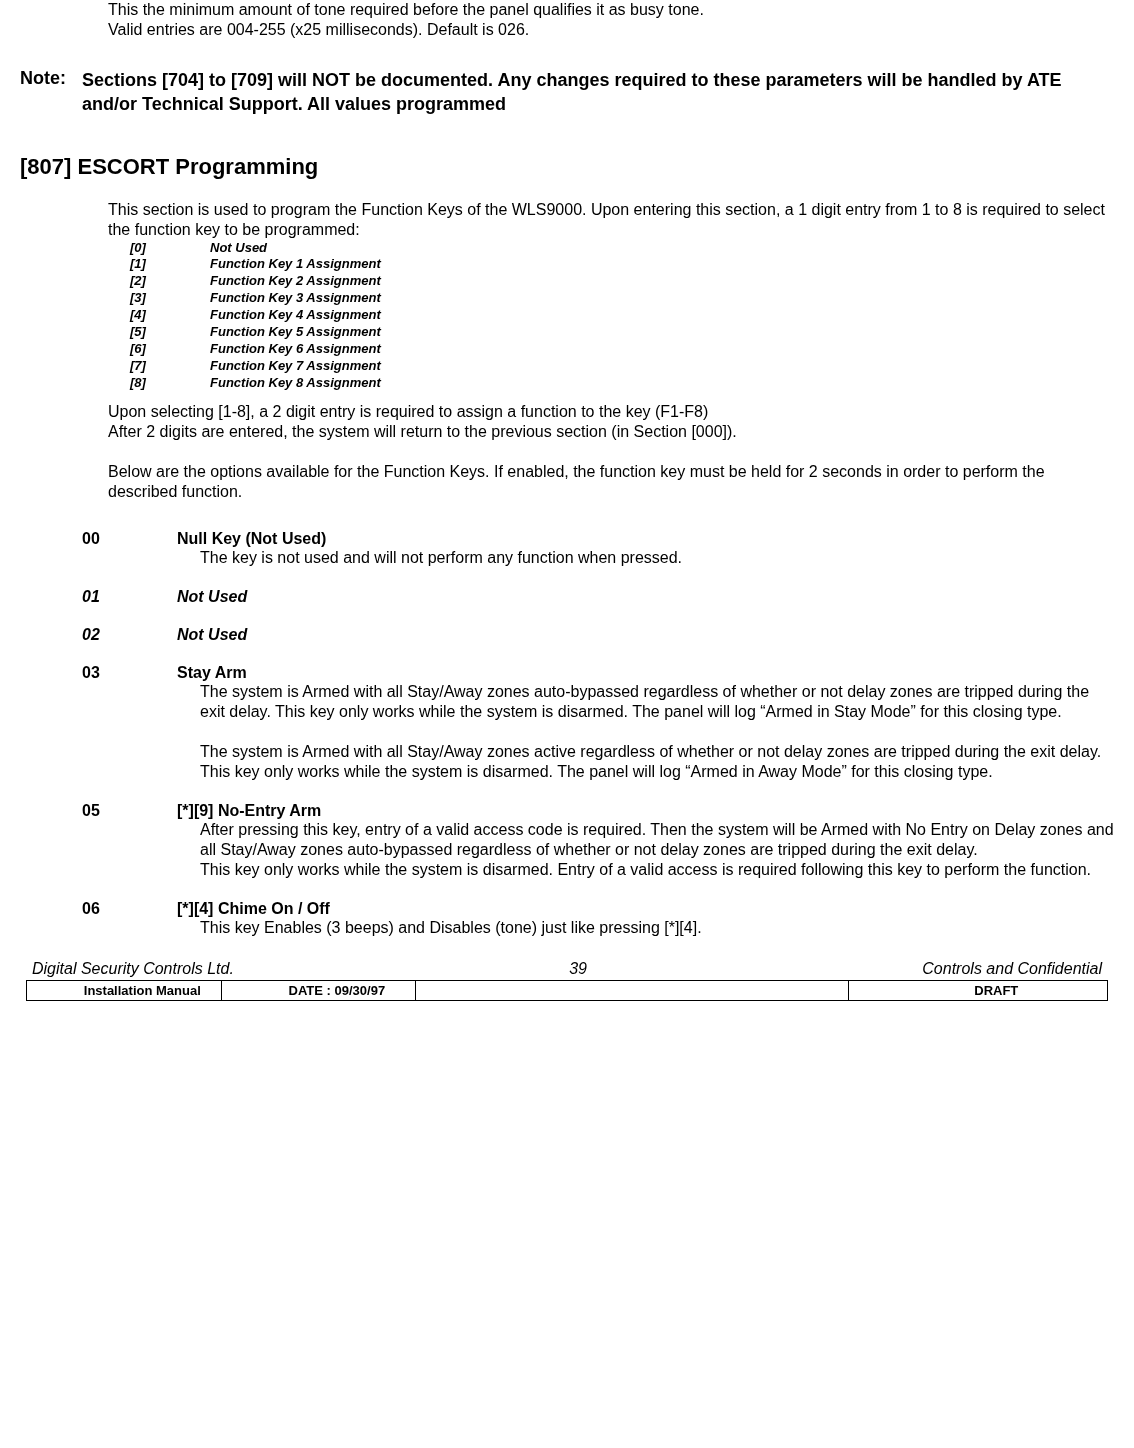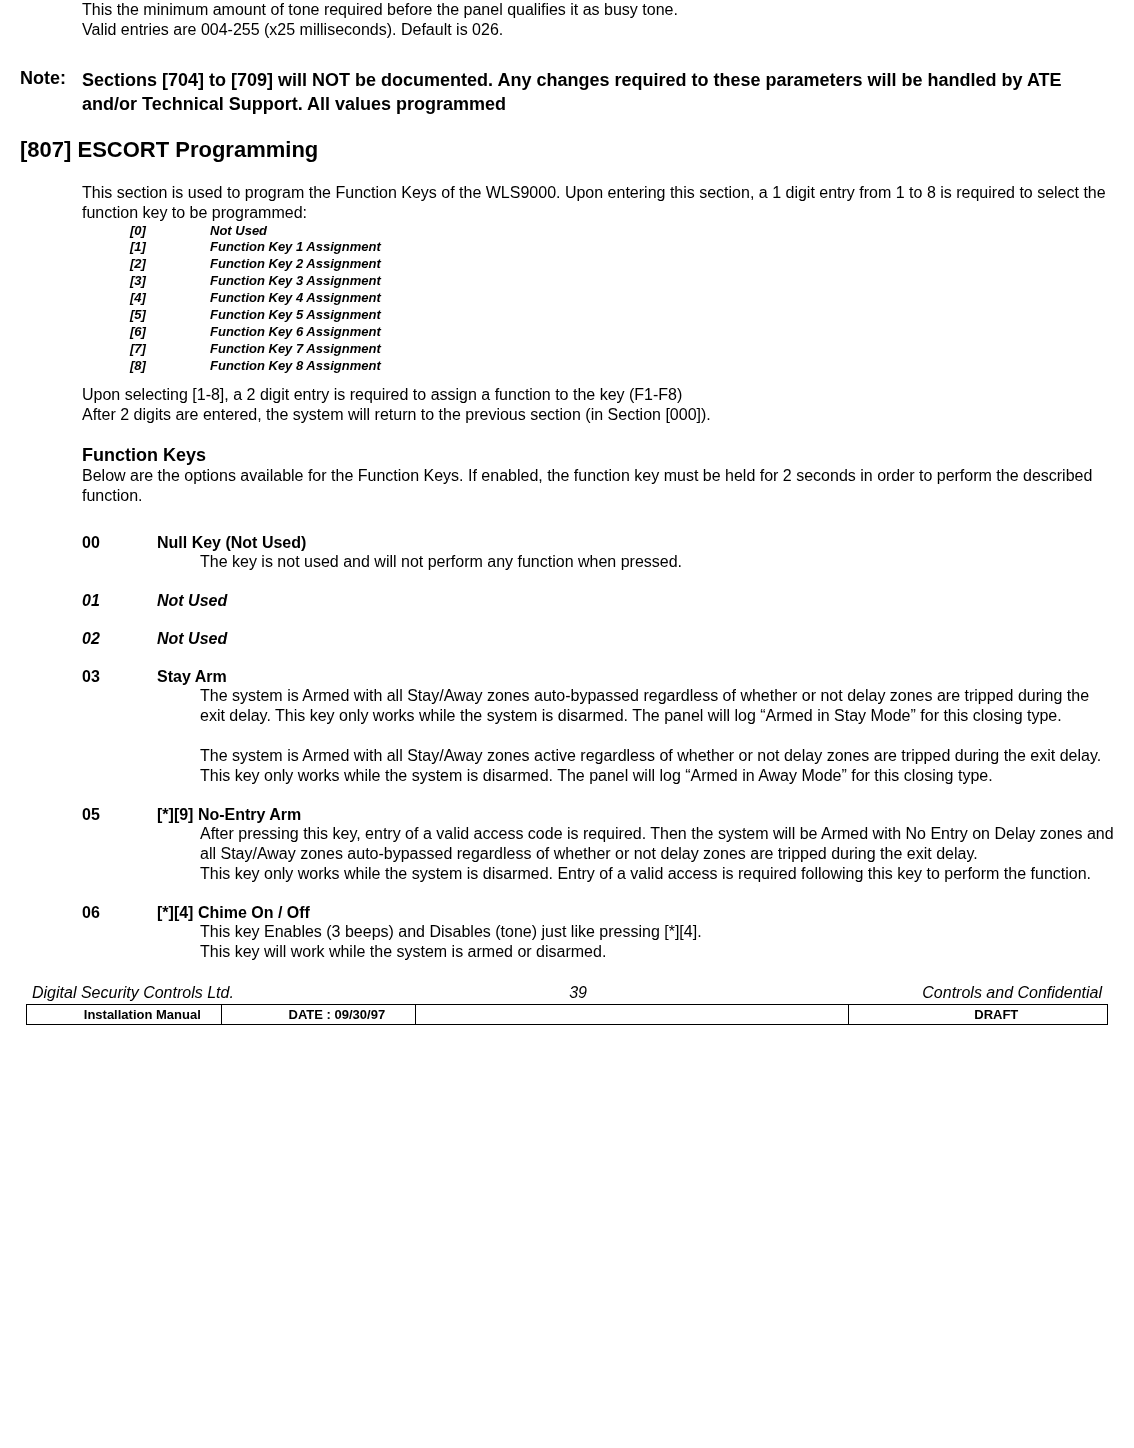--- a/index.html
+++ b/index.html
@@ -8,36 +8,36 @@
       margin: 0;
       padding: 0;
       background: #fff;
       color: #000;
       width: 1134px;
     }
     .page {
       padding: 0 20px 0 20px;
       box-sizing: border-box;
     }
-    .indent1 { margin-left: 62px; }
+    .indent1 { margin-left: 88px; }
     p { margin: 0; line-height: 1.25; }
     .spacer-sm { height: 10px; }
     .spacer-md { height: 20px; }
     .spacer-lg { height: 28px; }
     .italic { font-style: italic; }
     .note-row { display: flex; align-items: flex-start; }
     .note-label { font-weight: bold; font-size: 18px; width: 62px; flex-shrink: 0; }
     .note-body { font-weight: bold; font-size: 18px; line-height: 1.35; }
-    .h-lg { font-weight: bold; font-size: 22px; }
+    .h-lg { font-weight: bold; font-size: 22px; margin-top: 17px; }
     .h-md { font-weight: bold; font-size: 18px; }
     .sup { font-weight: bold; font-size: 12px; vertical-align: super; }
     .fk-table { margin-left: 110px; }
     .fk-row { display: flex; font-weight: bold; font-style: italic; font-size: 13px; line-height: 1.3; }
     .fk-col1 { width: 80px; }
-    .fn-row { display: flex; align-items: baseline; margin-left: 62px; }
+    .fn-row { display: flex; align-items: baseline; margin-left: 62px; gap: 20px; }
     .fn-code { width: 75px; font-weight: bold; flex-shrink: 0; }
     .fn-title { font-weight: bold; }
     .fn-title-i { font-weight: bold; font-style: italic; }
     .fn-desc { margin-left: 180px; line-height: 1.25; }
     .footer { margin-top: 22px; padding: 0 6px; }
     .footer-top { display: flex; justify-content: space-between; font-style: italic; font-size: 16px; padding: 0 6px 2px 6px; gap: 12px; }
     .footer-table { width: 100%; border-collapse: collapse; table-layout: fixed; }
     .footer-table td { border: 1px solid #000; font-size: 13px; font-weight: bold; padding: 2px 6px; }
     .footer-table td.center { text-align: center; padding-left: 43px; }
   </style>
@@ -104,21 +104,20 @@
       </div>
   </div>
 
   <div class="spacer-sm"></div>
 
   <p class="indent1">Upon selecting [1-8], a 2 digit entry is required to assign a function to the key (F1-F8)</p>
   <p class="indent1">After 2 digits are entered, the system will return to the previous section (in Section [000]).</p>
 
   <div class="spacer-md"></div>
 
-  <div class="h-md indent1">Function Keys</div>
   <p class="indent1">Below are the options available for the Function Keys.  If enabled, the function key must be held for 2 seconds in order to perform the described function.</p>
 
   <div class="spacer-lg"></div>
 
   <div class="fn-row">
     <span class="fn-code">00</span>
     <span class="fn-title">Null Key (Not Used)</span>
   </div>
   <p class="fn-desc">The key is not used and will not perform any function when pressed.</p>
 
@@ -157,21 +156,20 @@
   <p class="fn-desc">After pressing this key, entry of a valid access code is required.  Then the system will be Armed with No Entry on Delay zones and all Stay/Away zones auto-bypassed regardless of whether or not delay zones are tripped during the exit delay.</p>
   <p class="fn-desc">This key only works while the system is disarmed.  Entry of a valid access is required following this key to perform the function.</p>
 
   <div class="spacer-md"></div>
 
   <div class="fn-row">
     <span class="fn-code">06</span>
     <span class="fn-title">[*][4] Chime On / Off</span>
   </div>
   <p class="fn-desc">This key Enables (3 beeps) and Disables (tone) just like pressing [*][4].</p>
-  <p class="fn-desc">This key will work while the system is armed or disarmed.</p>
 
   <div class="footer">
     <div class="footer-top">
       <span>Digital Security Controls Ltd.</span>
       <span>39</span>
       <span>Controls and Confidential</span>
     </div>
     <table class="footer-table">
       <colgroup>
         <col style="width:18%">

